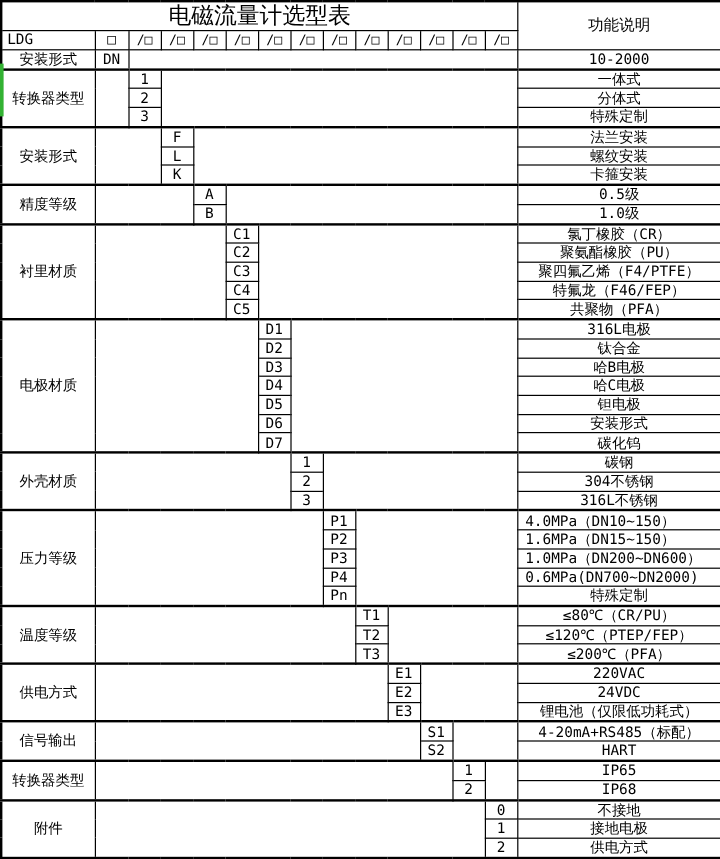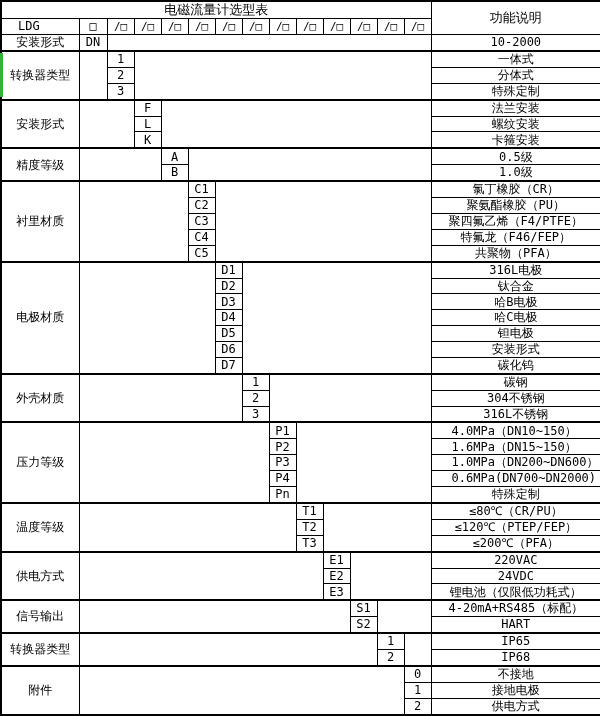--- a/index.html
+++ b/index.html
@@ -14,25 +14,25 @@
   td{
     border:1px solid #000;
     padding:0;
     font-size:12px;
     line-height:1.05;
     text-align:center;
     white-space:nowrap;
     overflow:hidden;
   }
   tr.blk > td{border-top:2px solid #000;}
-  .title-cell{font-size:13px;}
+  .title-cell{font-size:19px;}
   .func-head{font-size:13px;margin-left:31px;}
-  .ldg{text-align:left;padding-left:16px;}
+  .ldg{text-align:left;padding-left:4px;}
   .slash{font-size:11px;}
-  .desc.left{text-align:left;padding-left:20px;}
+  .desc.left{text-align:left;padding-left:6px;}
   .artifact{position:absolute;left:0;top:53px;width:3px;height:44px;z-index:2;}
 </style>
 </head>
 <body>
 
 <div class="page">
 <div class="artifact" style="background:#33b233;"></div>
 <table>
   <colgroup>
     <col style="width:78px">

